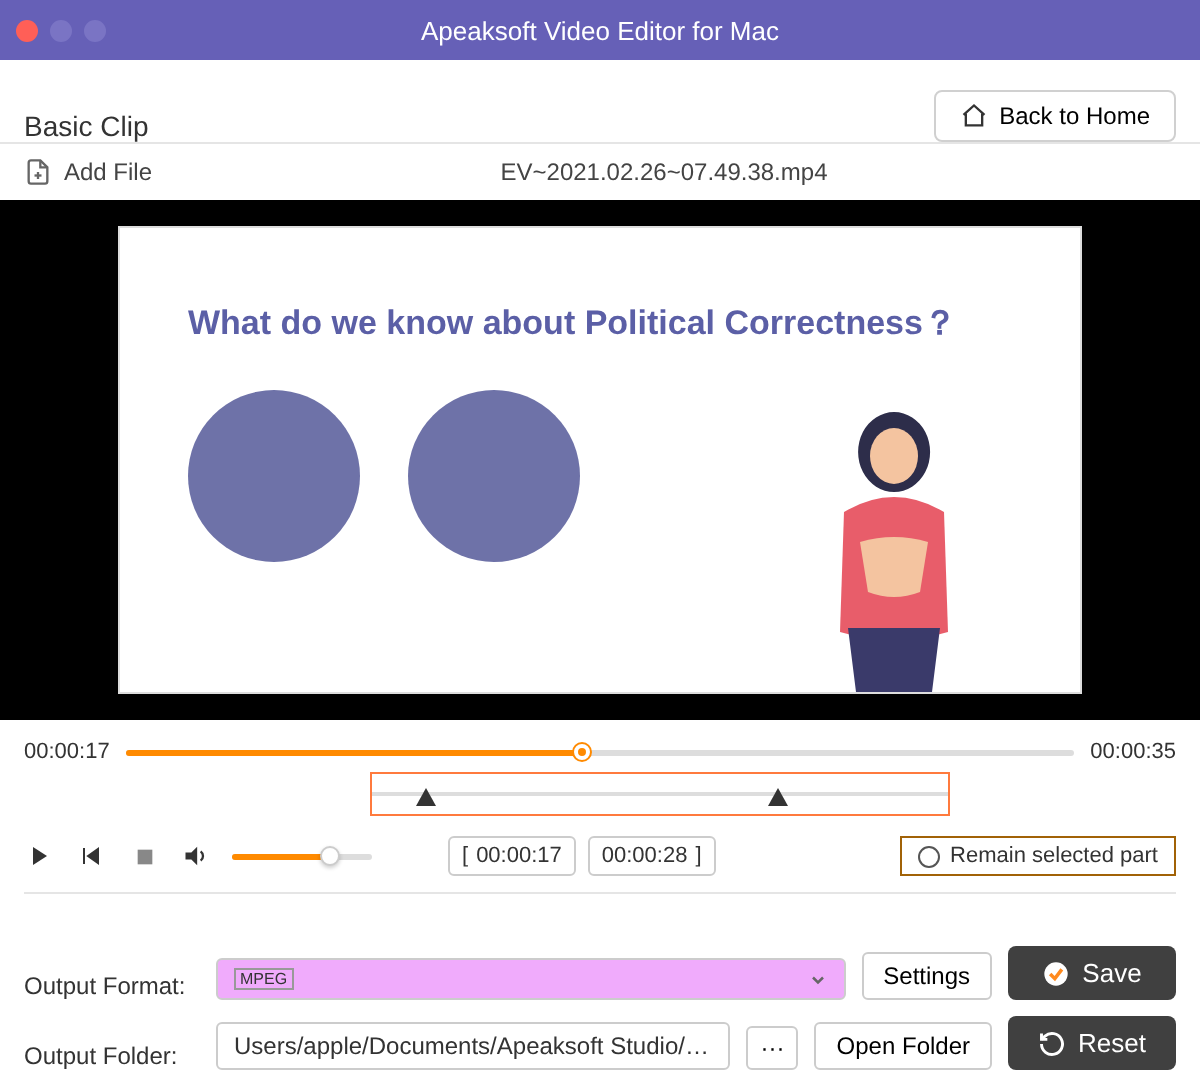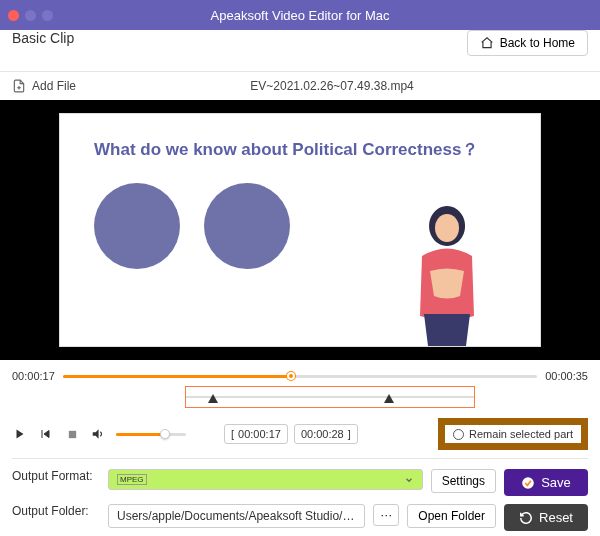--- a/index.html
+++ b/index.html
@@ -3,29 +3,29 @@
 <meta charset="utf-8">
 <style>
   * { box-sizing: border-box; margin: 0; padding: 0; font-family: -apple-system, BlinkMacSystemFont, "Segoe UI", sans-serif; }
   body { width: 600px; height: 536px; background: #fff; overflow: hidden; font-size: 13px; color: #333; }
   .titlebar { height: 30px; background: #6660b7; display: flex; align-items: center; position: relative; }
   .traffic { position: absolute; left: 8px; display: flex; gap: 6px; }
   .dot { width: 11px; height: 11px; border-radius: 50%; }
   .dot.red { background: #ff5f57; }
   .dot.grey { background: #7a74c4; }
   .titlebar-title { color: #fff; font-size: 13px; margin: 0 auto; }
-  .headerbar { height: 42px; border-bottom: 1px solid #e5e5e5; display: flex; align-items: flex-start; justify-content: space-between; padding: 0 12px; gap: 32px; }
+  .headerbar { height: 42px; border-bottom: 1px solid #e5e5e5; display: flex; align-items: flex-end; justify-content: space-between; padding: 0 12px; gap: 32px; }
   .headerbar .section-title { font-size: 14px; color: #333; }
   .btn { display: inline-flex; align-items: center; gap: 6px; border: 1px solid #d0d0d0; background: #fff; border-radius: 4px; padding: 5px 12px; font-size: 12px; cursor: pointer; }
   .filebar { height: 28px; display: flex; align-items: center; padding: 0 12px; font-size: 12px; color: #444; }
   .filebar-left { display: flex; align-items: center; gap: 6px; }
   .filebar-name { flex: 1; text-align: center; }
   .preview { height: 260px; background: #000; display: flex; align-items: center; justify-content: center; }
   .slide { width: 480px; height: 232px; background: #fff; box-shadow: inset 0 0 0 12px #fff,0 0 0 1px #ddd; padding: 24px 34px 0; position: relative; }
-  .slide-title { color: #5b5fa6; font-size: 17px; font-weight: 600; }
+  .slide-title { color: #5b5fa6; font-size: 17px; font-weight: 600; margin-top: 12px; }
   .circles { margin-top: 22px; display: flex; gap: 24px; }
   .circle { width: 86px; height: 86px; border-radius: 50%; background: #6e72a8; }
   .person { position: absolute; right: 38px; bottom: 0; width: 110px; height: 150px; }
   .timeline-row { display: flex; align-items: center; padding: 6px 12px 0; gap: 8px; font-size: 11px; }
   .timeline-track { flex: 1; position: relative; height: 20px; display:flex; align-items:center; }
   .track-bg { position:absolute; left:0; right:0; height:3px; background:#ddd; border-radius:2px; }
   .track-fill { position:absolute; left:0; width:48%; height:3px; background:#ff8a00; border-radius:2px; }
   .playhead-dot { position:absolute; left:48%; top:50%; transform:translate(-50%,-50%); width:8px; height:8px; border-radius:50%; background:#ff8a00; border:2px solid #fff; box-shadow:0 0 0 1px #ff8a00; }
   .scrub-row { padding: 0 12px 6px; display:flex; justify-content:center; }
   .scrub-box { width: 290px; height: 22px; border:1px solid #ff7a3d; display:flex; align-items:center; position:relative; margin-left:60px; }
@@ -33,33 +33,33 @@
   .marker { position:absolute; width: 0; height:0; border-left:5px solid transparent; border-right:5px solid transparent; border-bottom:9px solid #333; bottom:4px; }
   .marker.a { left: 22px; }
   .marker.b { left: 198px; }
   .controls-row { display:flex; align-items:center; padding: 4px 12px 6px; gap: 10px; }
   .icon-btn { width: 16px; height: 16px; display:inline-flex; align-items:center; justify-content:center; cursor:pointer; color:#333; }
   .vol-slider { width: 70px; height:3px; background:#ddd; position:relative; border-radius:2px; }
   .vol-fill { position:absolute; left:0; width:70%; height:100%; background:#ff8a00; border-radius:2px; }
   .vol-knob { position:absolute; left:70%; top:50%; transform:translate(-50%,-50%); width:10px; height:10px; border-radius:50%; background:#fff; border:1px solid #ccc; box-shadow:0 1px 2px rgba(0,0,0,0.2); }
   .time-inputs { display:flex; gap:6px; align-items:center; margin-left: 28px; }
   .time-box { border:1px solid #ccc; border-radius:3px; padding:3px 6px; font-size:11px; display:flex; align-items:center; gap:4px; background:#fff; }
-  .options-box { border:7px solid #a16207; padding:3px 8px; margin-left:auto; display:flex; flex-direction:column; gap:1px; font-size:11px; }
+  .options-box { border:1px solid #a16207; padding:3px 8px; margin-left:auto; display:flex; flex-direction:column; gap:1px; font-size:11px; }
   .radio-row { display:flex; align-items:center; gap:5px; }
   .radio-dot { width:11px; height:11px; border-radius:50%; border:1px solid #555; }
   .radio-dot.filled { background:#3a3a8f; border-color:#3a3a8f; }
   .divider { height:1px; background:#e5e5e5; margin:2px 12px; }
   .output-section { padding: 8px 12px 10px; display:flex; flex-direction:column; gap:8px; }
-  .out-row { display:flex; align-items:flex-start; gap:8px; }
+  .out-row { display:flex; align-items:flex-end; gap:8px; }
   .out-label { width:88px; font-size:12px; }
-  .combo { flex:1; border:1px solid #ccc; border-radius:3px; padding:4px 8px; font-size:12px; display:flex; align-items:center; justify-content:space-between; background:#bef264; }
+  .combo { flex:1; border:1px solid #ccc; border-radius:3px; padding:4px 8px; font-size:12px; display:flex; align-items:center; justify-content:space-between; background:#f0abfc; }
   .folder-box { flex:1; border:1px solid #ccc; border-radius:3px; padding:4px 8px; font-size:12px; background:#fff; white-space:nowrap; overflow:hidden; text-overflow:ellipsis; }
   .btn-sm { border:1px solid #ccc; border-radius:3px; padding:4px 10px; font-size:12px; background:#fff; cursor:pointer; }
   .btn-action { width:84px; border:none; border-radius:4px; padding:6px 0; font-size:13px; color:#fff; display:flex; align-items:center; justify-content:center; gap:6px; cursor:pointer; }
-  .btn-save { background:#4c1d95; }
+  .btn-save { background:#404040;margin-top:16px; }
   .btn-reset { background:#404040; }
   .dots-btn { border:1px solid #ccc; border-radius:3px; padding:4px 6px; font-size:12px; background:#fff; cursor:pointer; line-height:1; }
   svg { display:block; }
 </style>
 </head>
 <body>
 
 <div class="titlebar">
   <div class="traffic">
     <div class="dot red"></div>

